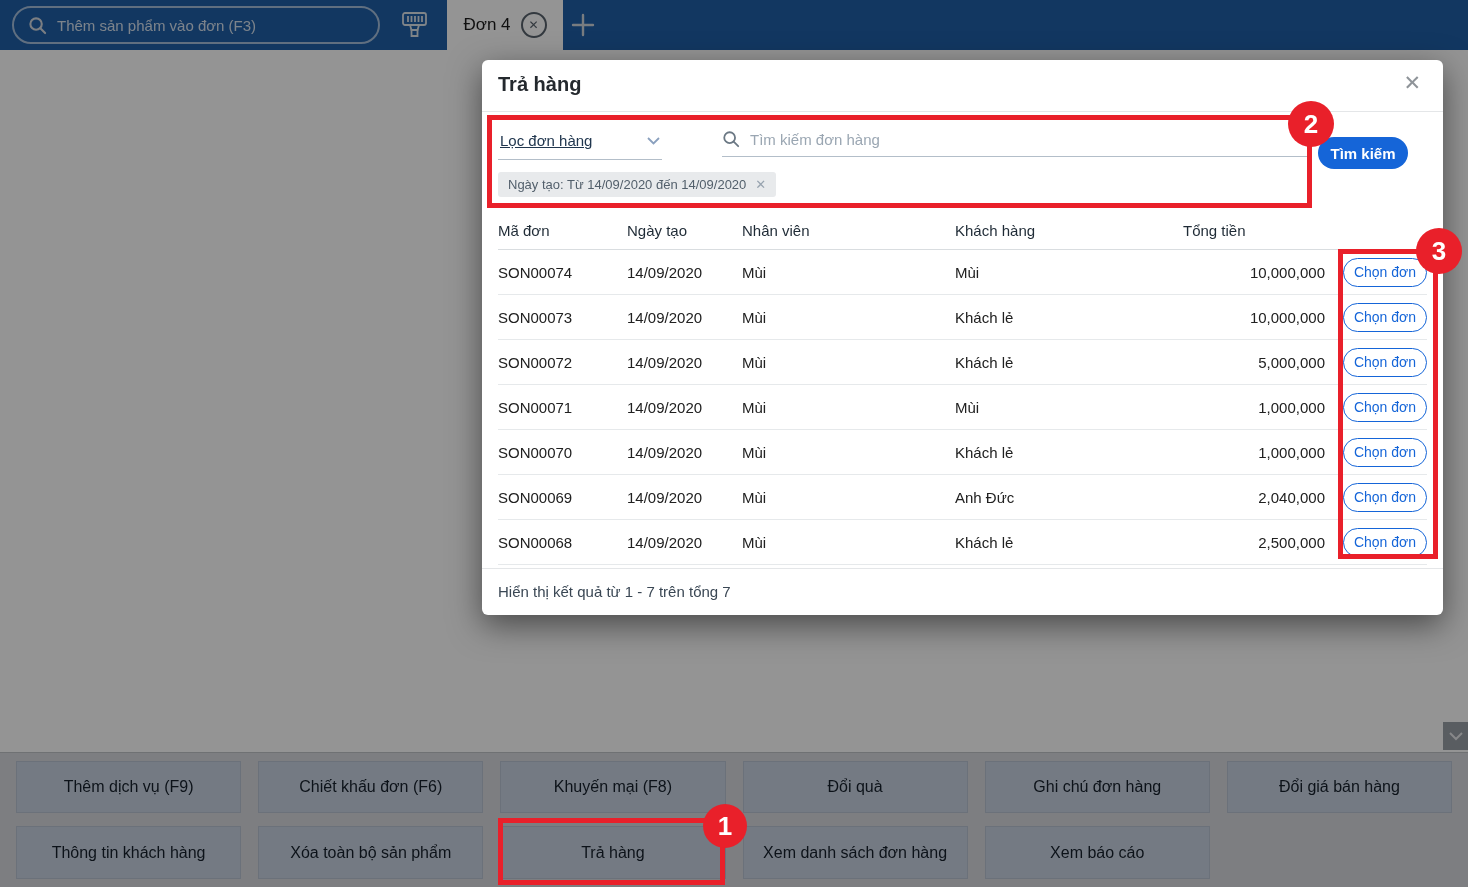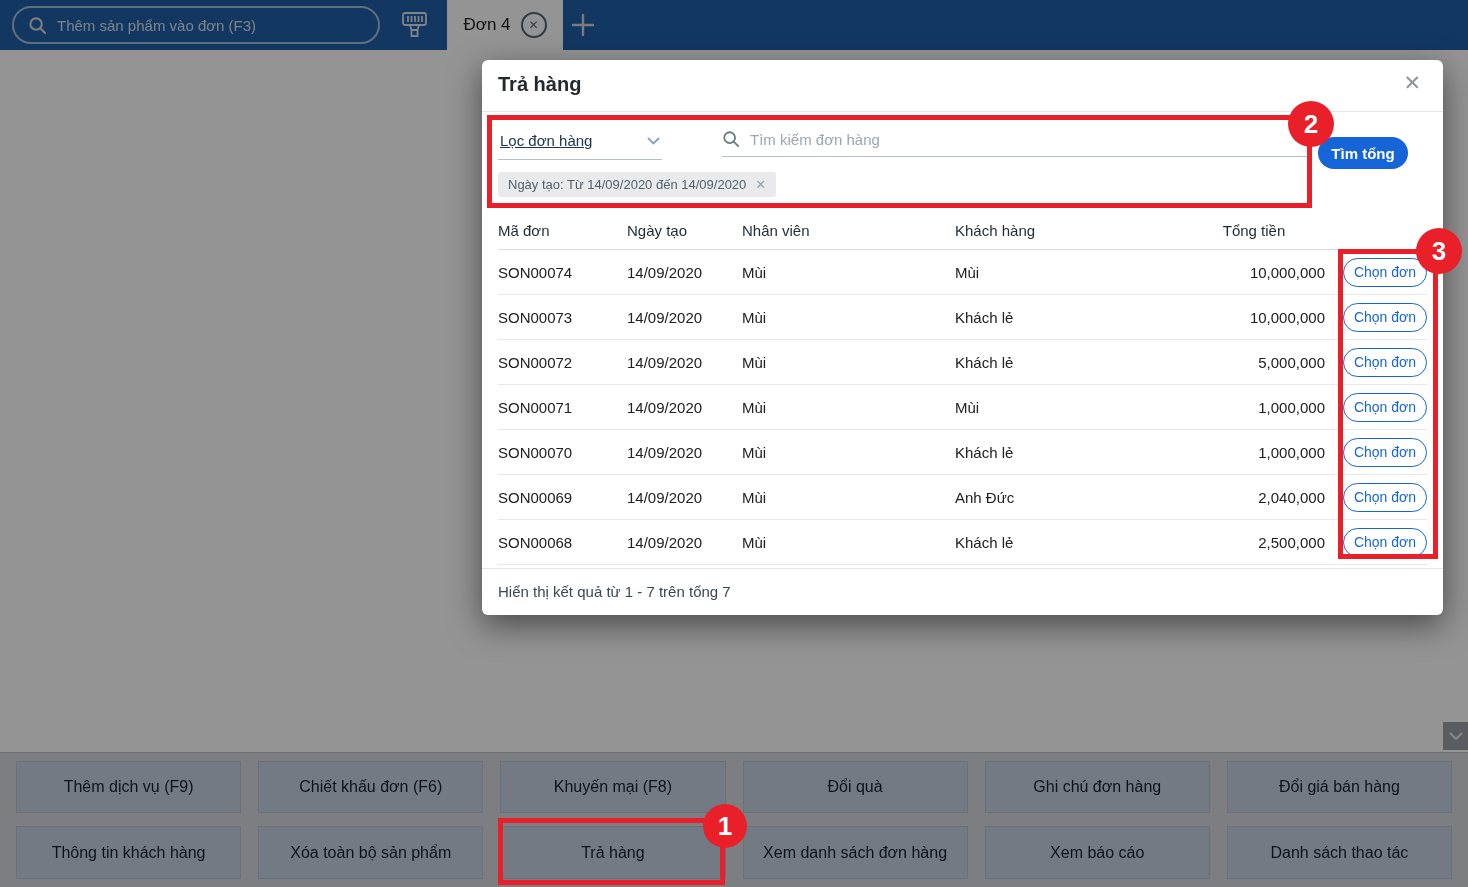--- a/index.html
+++ b/index.html
@@ -102,21 +102,21 @@
   }
   .tag-x { color: #97a3af; font-size: 13px; cursor: pointer; }
   .tgrid { display: grid; grid-template-columns: 129px 115px 213px 228px 160px 84px; align-items: center; }
   .table-head {
     position: absolute; left: 16px; top: 152px; width: 929px; height: 38px;
     border-bottom: 1px solid #d9dde0; font-size: 15px; color: #1f2b36;
   }
   .table-body { position: absolute; left: 16px; top: 190px; width: 929px; }
   .trow { height: 45px; border-bottom: 1px solid #e6e9eb; font-size: 15px; color: #212121; }
   .td-money { text-align: right; padding-right: 18px; }
-  .th-money { text-align: center; padding-right: 18px; }
+  .th-money { text-align: left; padding-right: 18px; }
   .chon-btn {
     width: 84px; height: 29px; background: #fff; border: 1px solid #1565d8;
     color: #1565d8; border-radius: 15px; font-size: 14px; font-weight: 500;
     font-family: inherit; cursor: pointer;
   }
   .modal-footer {
     position: absolute; left: 0; bottom: 0; width: 100%; height: 47px;
     border-top: 1px solid #e4e6e8; border-radius: 0 0 6px 6px;
     line-height: 46px; padding-left: 16px; font-size: 15px; color: #3a4754;
   }
@@ -194,21 +194,20 @@
   <button class="fn-btn">Thông tin khách hàng</button>
 
   <button class="fn-btn">Xóa toàn bộ sản phẩm</button>
 
   <button class="fn-btn">Trả hàng</button>
 
   <button class="fn-btn">Xem danh sách đơn hàng</button>
 
   <button class="fn-btn">Xem báo cáo</button>
 
-  <button class="fn-btn">Danh sách thao tác</button>
 </div>
 </footer>
 
 <div class="dim-overlay"></div>
 
 <section class="modal">
   <div class="modal-header">
     <h2 class="modal-title">Trả hàng</h2>
     <span class="modal-close">✕</span>
   </div>
@@ -220,21 +219,21 @@
         <polyline points="1,1 6.5,6.5 12,1"></polyline>
       </svg>
     </div>
     <div class="search-field">
       <svg width="18" height="18" viewBox="0 0 20 20" fill="none" stroke="#6b7884" stroke-width="2" stroke-linecap="round">
         <circle cx="8.5" cy="8.5" r="6"></circle>
           <line x1="13" y1="13" x2="18" y2="18"></line>
       </svg>
       <input type="text" placeholder="Tìm kiếm đơn hàng" style="">
     </div>
-    <button class="tim-kiem-btn">Tìm tổng</button>
+    <button class="tim-kiem-btn">Tìm kiếm</button>
   </div>
 
   <div class="tag-row">
     <span class="filter-tag">
       <span>Ngày tạo: Từ 14/09/2020 đến 14/09/2020</span>
       <span class="tag-x">✕</span>
     </span>
   </div>
 
   <div class="table-head tgrid">

